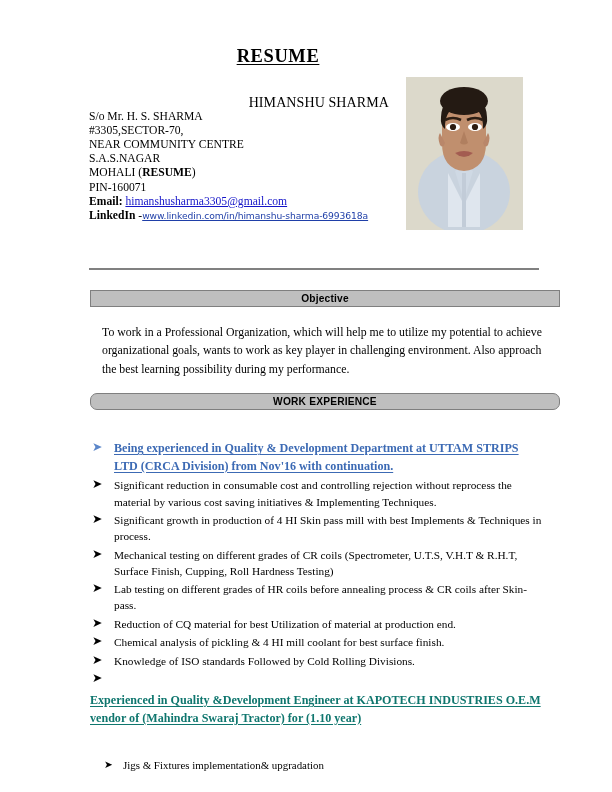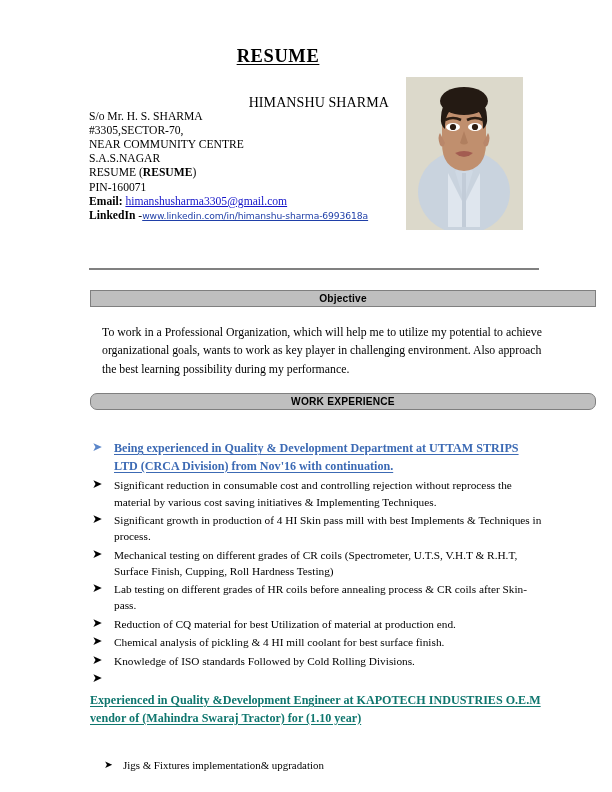--- a/index.html
+++ b/index.html
@@ -94,21 +94,21 @@
     top: 268px;
     width: 450px;
     height: 2px;
     background: #808080;
   }
 
   
   .sec-bar {
     position: absolute;
     left: 90px;
-    width: 506px;
+    width: 470px;
     height: 17px;
     background: #bfbfbf;
     border: 1px solid #7f7f7f;
     box-sizing: border-box;
     font-family: "Liberation Sans", sans-serif;
     font-size: 10.2px;
     font-weight: bold;
     text-align: center;
     line-height: 15px;
     letter-spacing: 0.2px;
@@ -192,21 +192,21 @@
   <div class="title-row">
     <span class="doc-title">RESUME</span>
   </div>
 
   <div class="contact">
     <div class="ln nm">HIMANSHU SHARMA</div>
     <div class="ln">S/o Mr. H. S. SHARMA</div>
     <div class="ln">#3305,SECTOR-70,</div>
     <div class="ln">NEAR COMMUNITY CENTRE</div>
     <div class="ln">S.A.S.NAGAR</div>
-    <div class="ln"><span>RESUME (</span><b>RESUME</b><span>)</span></div>
+    <div class="ln"><span>MOHALI (</span><b>RESUME</b><span>)</span></div>
     <div class="ln">PIN-160071</div>
     <div class="ln"><span class="lbl-bold">Email:</span> <a class="mail-link" href="#">himanshusharma3305@gmail.com</a></div>
     <div class="li-wrap"><span class="lbl-bold">LinkedIn</span> <span>-</span><a class="li-link" href="#">www.linkedin.com/in/himanshu-sharma-6993618a</a></div>
   </div>
 
   <div class="photo">
     <svg width="117" height="153" viewBox="0 0 117 153">
       <rect x="0" y="0" width="117" height="153" fill="#dcd9cb"></rect>
       <ellipse cx="58" cy="115" rx="46" ry="42" fill="#c9d3de"></ellipse>
       <path d="M42 96 L58 128 L74 96 L74 150 L42 150 Z" fill="#dfe6ee"></path>

